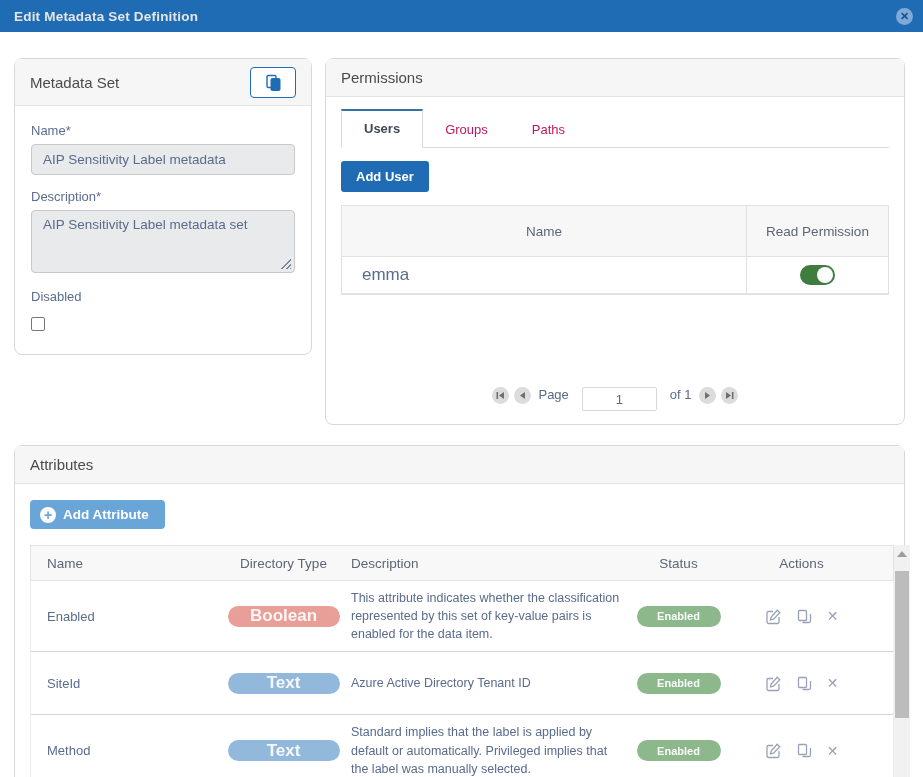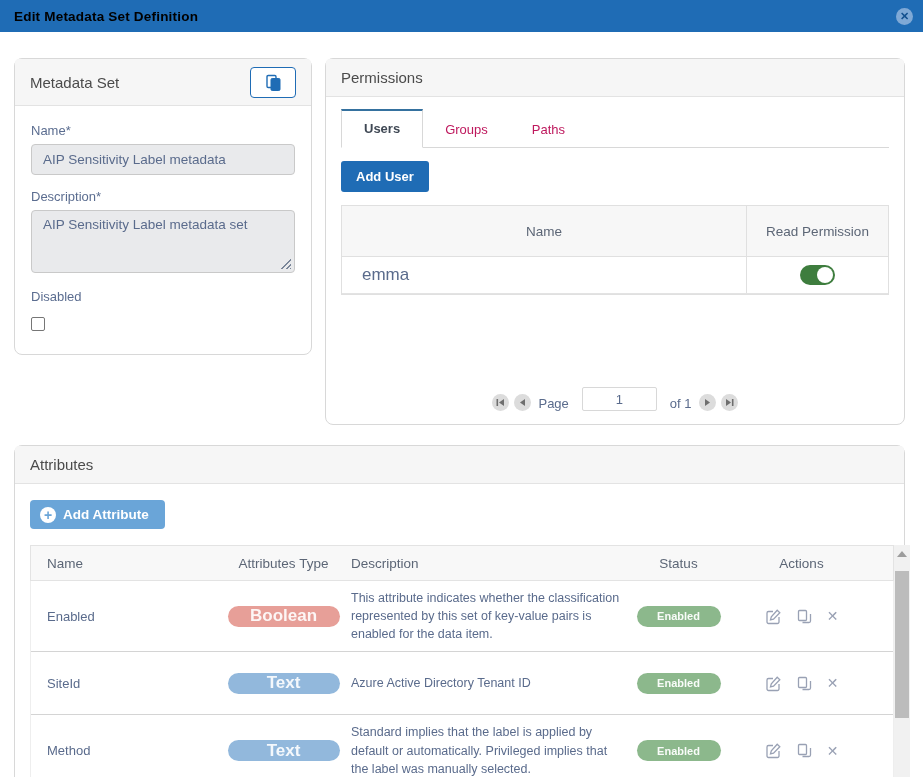--- a/index.html
+++ b/index.html
@@ -11,21 +11,21 @@
     color:#5a6b8c;
   }
 
   
   .dialog-header {
     position:absolute; top:0; left:0; width:923px; height:32px;
     background:#1f6cb5;
     display:flex; align-items:center; justify-content:space-between;
     padding:0 10px 0 14px;
   }
-  .dialog-title { color:#000000; font-weight:bold; font-size:13.5px; letter-spacing:.2px; }
+  .dialog-title { color:#e5e5e5; font-weight:bold; font-size:13.5px; letter-spacing:.2px; }
   .close-btn {
     width:17px; height:17px; border-radius:50%;
     background:#7fa9d6; color:#14518f;
     display:flex; align-items:center; justify-content:center;
     font-size:11px; font-weight:bold; cursor:pointer; line-height:1;
   }
 
   
   .panel {
     position:absolute; background:#fff;
@@ -103,21 +103,21 @@
     width:35px; height:20px; border-radius:10px; background:#3e7d3e;
     position:relative; cursor:pointer;
   }
   .toggle .knob {
     position:absolute; top:2px; right:2px; width:16px; height:16px;
     border-radius:50%; background:#fff;
   }
 
   .pagination {
     position:absolute; left:0; right:0; bottom:12px;
-    display:flex; align-items:flex-end; justify-content:center; gap:5px;
+    display:flex; align-items:flex-start; justify-content:center; gap:5px;
     font-size:13px; color:#5a6b8c;
   }
   .pg-btn {
     width:17px; height:17px; border-radius:50%; background:#dcdcdc;
     display:flex; align-items:center; justify-content:center; cursor:pointer;
   }
   .pg-input {
     width:75px; height:24px; border:1px solid #d8d8d8; border-radius:2px;
     display:flex; align-items:center; justify-content:center;
     font-size:13px; color:#5a6b8c; margin:0 6px; background:#fff;
@@ -291,21 +291,21 @@
   <div class="attr-body">
 
     <button class="btn-light">
       <span class="plus-circle">+</span>
       <span>Add Attribute</span>
     </button>
 
     <div class="attr-table">
       <div class="attr-grid attr-head">
         <span class="hc hc-name">Name</span>
-        <span class="hc hc-center">Attributes Type</span>
+        <span class="hc hc-center">Directory Type</span>
         <span class="hc">Description</span>
         <span class="hc hc-center">Status</span>
         <span class="hc hc-center">Actions</span>
       </div>
 
       <div class="attr-rows">
 
           <div class="attr-grid attr-row">
             <span class="cell-name">Enabled</span>
             <span>

